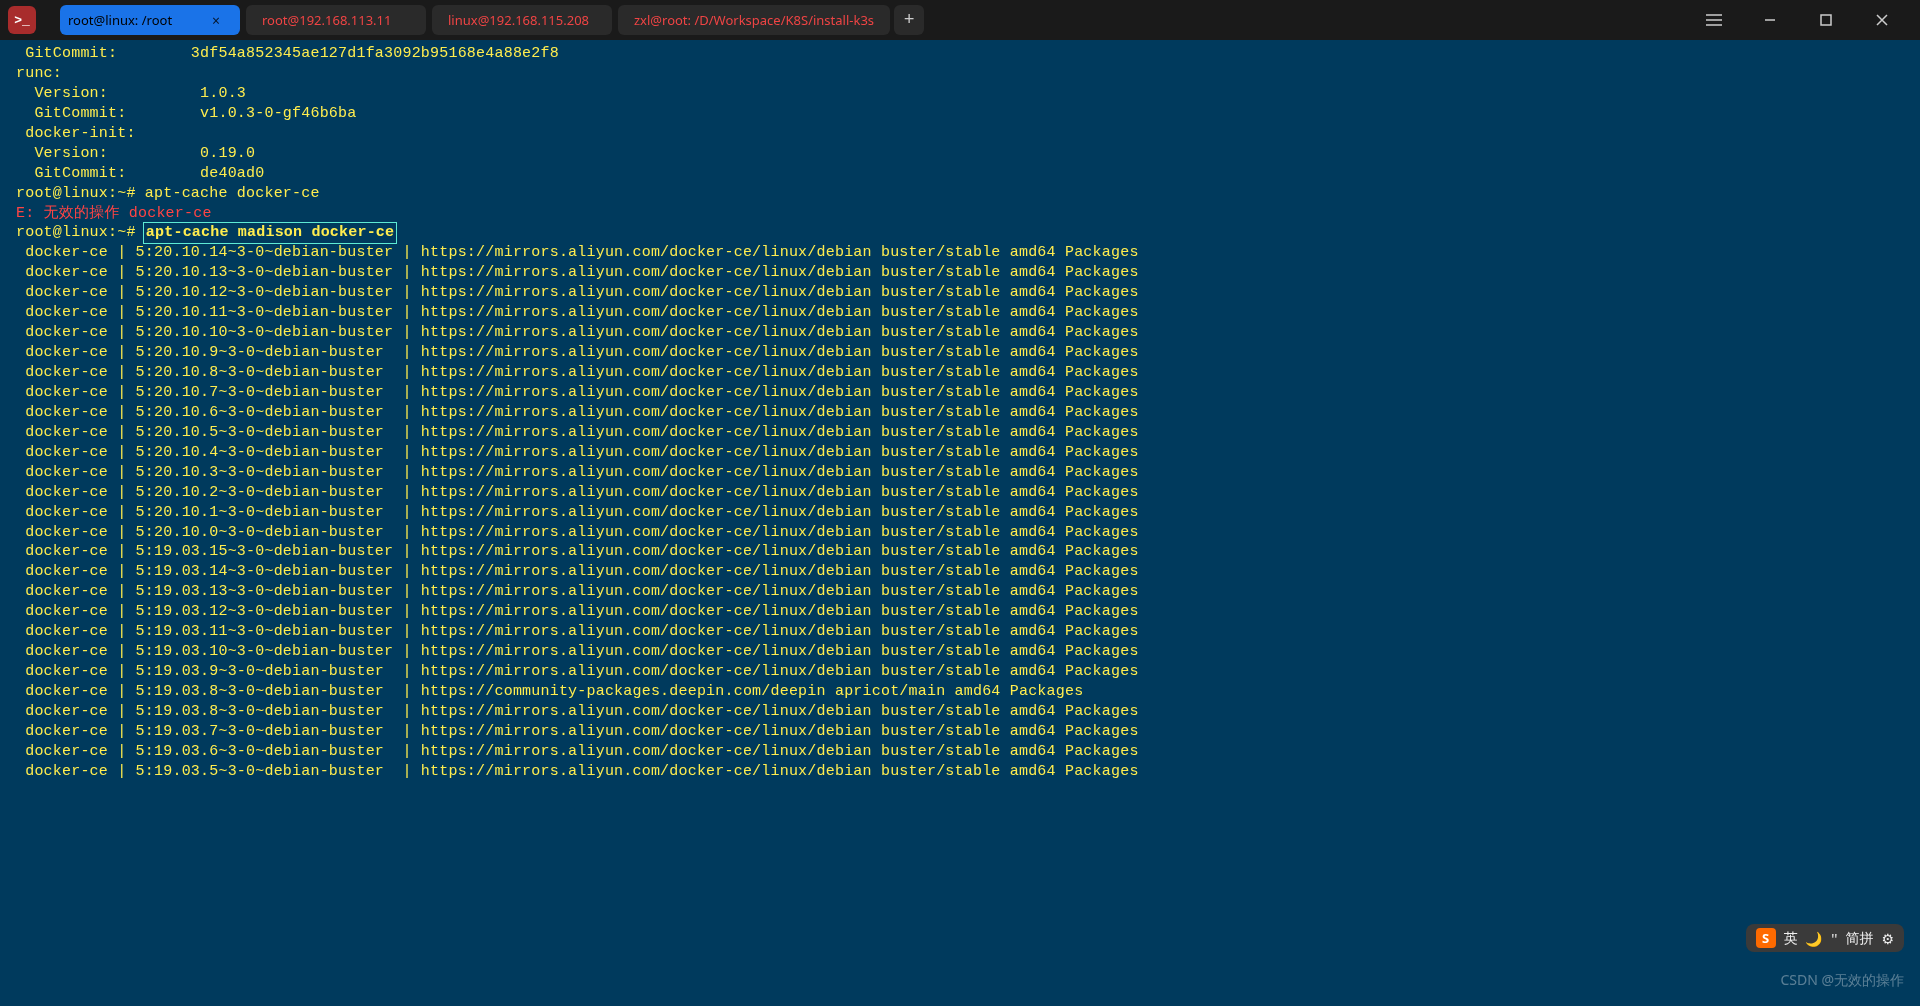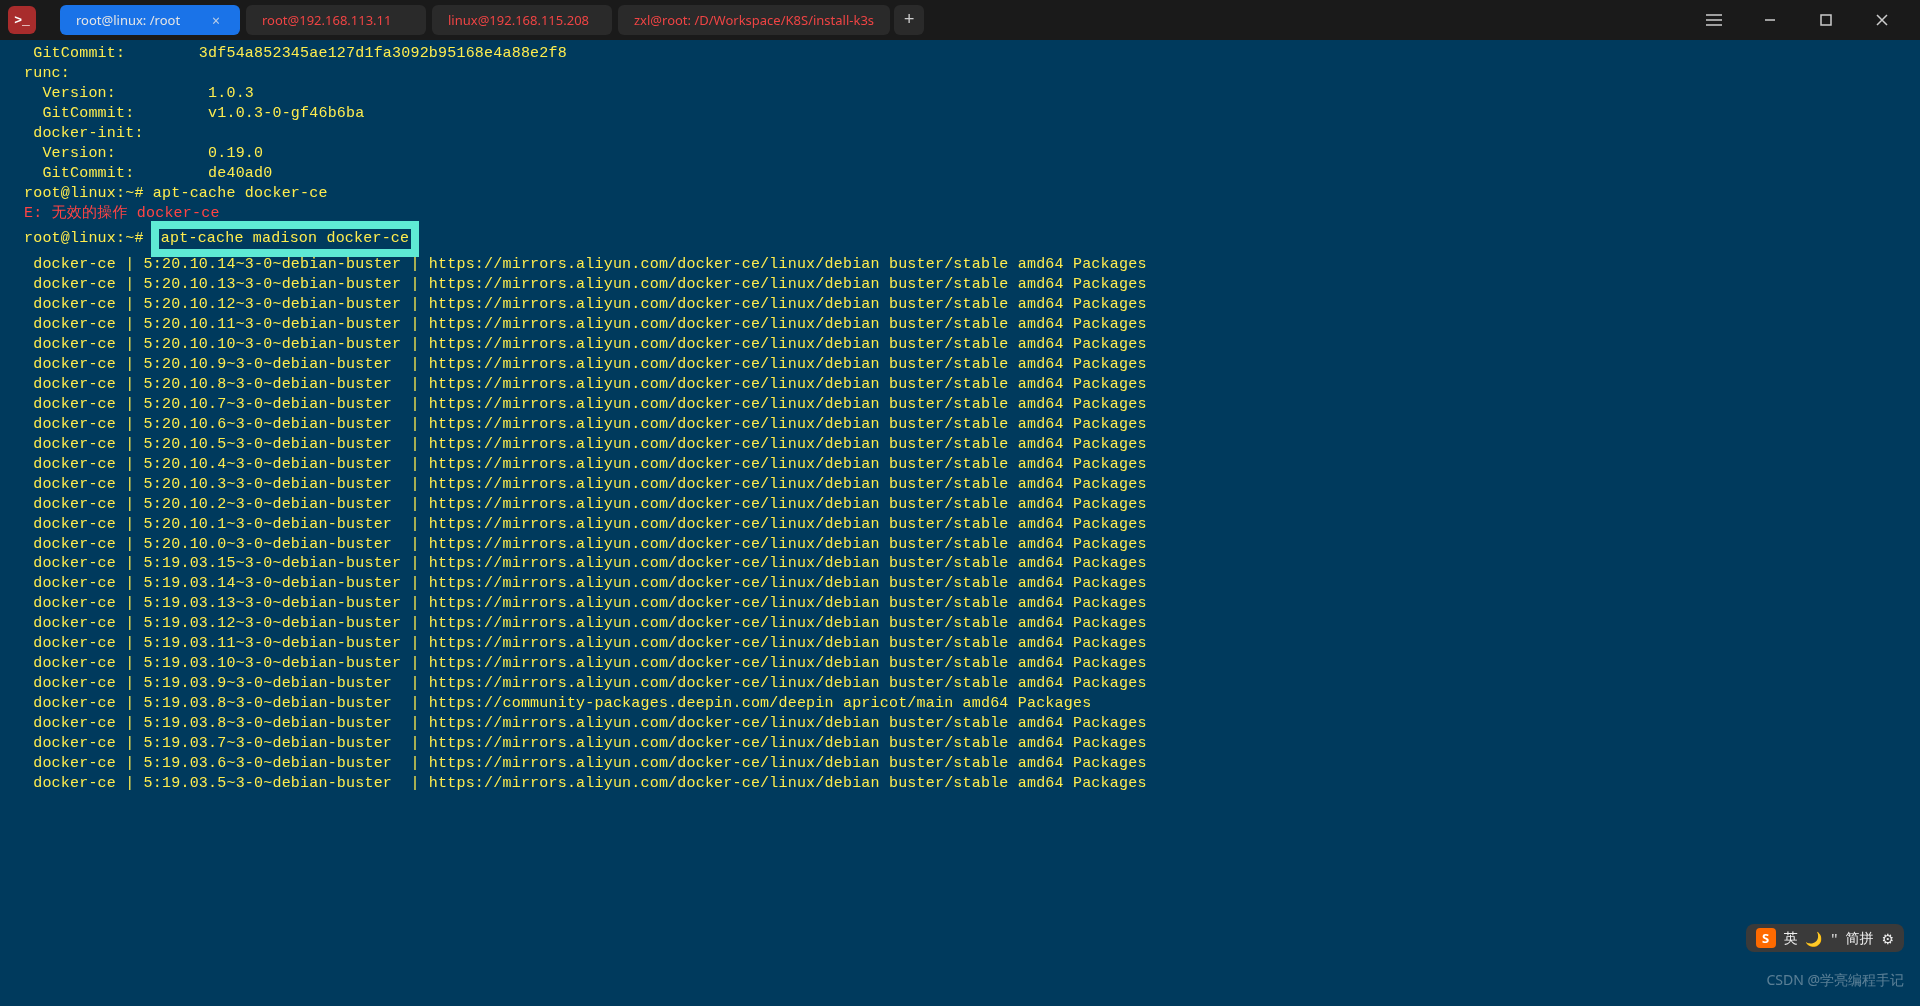--- a/index.html
+++ b/index.html
@@ -47,21 +47,22 @@
     gap: 8px;
     font-size: 13px;
     color: #ef4444;
     background: #2a2a2a;
     min-width: 180px;
     cursor: pointer;
     font-family: system-ui, sans-serif;
   }
   .tab.active {
     background: #1a73e8;
-    color: #e5e5e5;
+    color: #000000;
+    padding-left: 8px;
   }
   .tab-close {
     margin-left: auto;
     width: 16px;
     height: 16px;
     display: flex;
     align-items: center;
     justify-content: center;
     font-size: 14px;
     opacity: 0.8;
@@ -88,30 +89,31 @@
   .win-btn {
     width: 36px;
     height: 28px;
     display: flex;
     align-items: center;
     justify-content: center;
     color: #ccc;
     cursor: pointer;
   }
   .terminal {
-    padding: 4px 24px;
+    padding: 4px 16px;
     white-space: pre;
     line-height: 1.33;
     letter-spacing: 0.2px;
   }
   .highlight-box {
-    border: 8px solid #5eead4;
+    border: 1px solid #5eead4;
     display: inline-block;
     padding: 0 2px;
     margin: -2px;
+    font-weight: bold;
   }
   .red { color: #ff4444; text-align: right; }
   .ime-bar {
     position: absolute;
     right: 16px;
     bottom: 54px;
     background: #3a3a3a;
     border-radius: 8px;
     padding: 4px 10px;
     display: flex;
@@ -228,13 +230,13 @@
 
 <div class="ime-bar">
   <span class="ime-s">S</span>
   <span>英</span>
   <span>🌙</span>
   <span>''</span>
   <span>简拼</span>
   <span>⚙</span>
 </div>
 
-<div class="watermark">CSDN @学亮编程手记</div>
+<div class="watermark">CSDN @无效的操作</div>
 
 </body></html>

